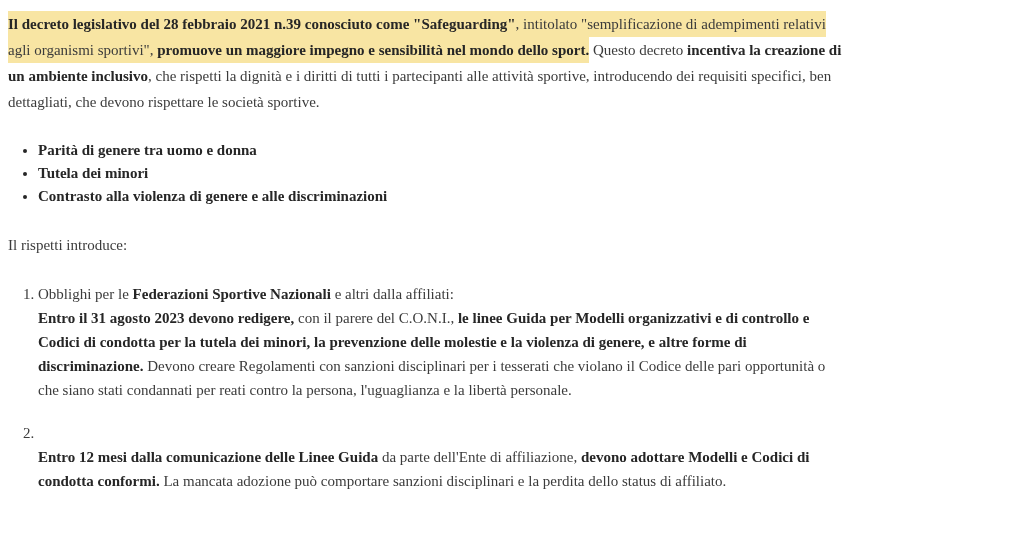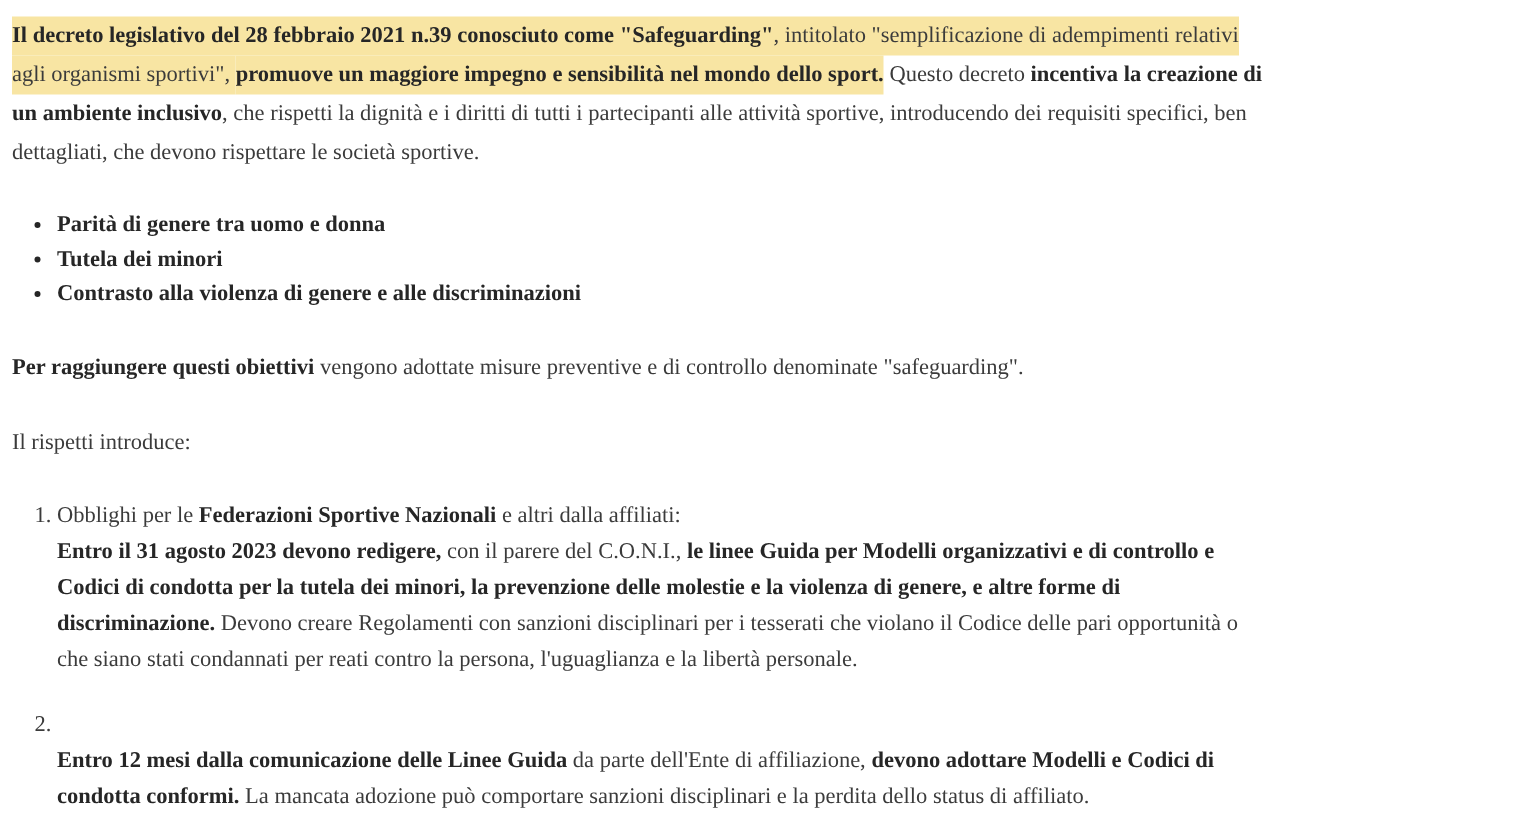--- a/index.html
+++ b/index.html
@@ -29,21 +29,20 @@
 
   <p class="first"><span class="b hl">Il decreto legislativo del 28 febbraio 2021 n.39 conosciuto come "Safeguarding"</span><span class="hl">, intitolato "semplificazione di adempimenti relativi agli organismi sportivi", </span><span class="b hl">promuove un maggiore impegno e sensibilità nel mondo dello sport.</span><span> Questo decreto </span><span class="b">incentiva la creazione di un ambiente inclusivo</span><span>, che rispetti la dignità e i diritti di tutti i partecipanti alle attività sportive, introducendo dei requisiti specifici, ben dettagliati, che devono rispettare le società sportive.</span></p>
 
 
   <ul class="bullets">
     <li><span class="b">Parità di genere tra uomo e donna</span></li>
     <li><span class="b">Tutela dei minori</span></li>
     <li><span class="b">Contrasto alla violenza di genere e alle discriminazioni</span></li>
   </ul>
 
-  <p><span class="b">Per raggiungere questi obiettivi</span><span> vengono adottate misure preventive e di controllo denominate "safeguarding".</span></p>
 
   <p><span>Il rispetti introduce:</span></p>
 
   <ol class="numbered">
     <li>
       <span><span>Obblighi per le </span><span class="b">Federazioni Sportive Nazionali</span><span> e altri dalla affiliati:</span></span><br>
       <span><span class="b">Entro il 31 agosto 2023 devono redigere,</span><span> con il parere del C.O.N.I., </span><span class="b">le linee Guida per Modelli organizzativi e di controllo e Codici di condotta per la tutela dei minori, la prevenzione delle molestie e la violenza di genere, e altre forme di discriminazione.</span><span> Devono creare Regolamenti con sanzioni disciplinari per i tesserati che violano il Codice delle pari opportunità o che siano stati condannati per reati contro la persona, l'uguaglianza e la libertà personale.</span></span>
     </li>
     <li>
       <br>

